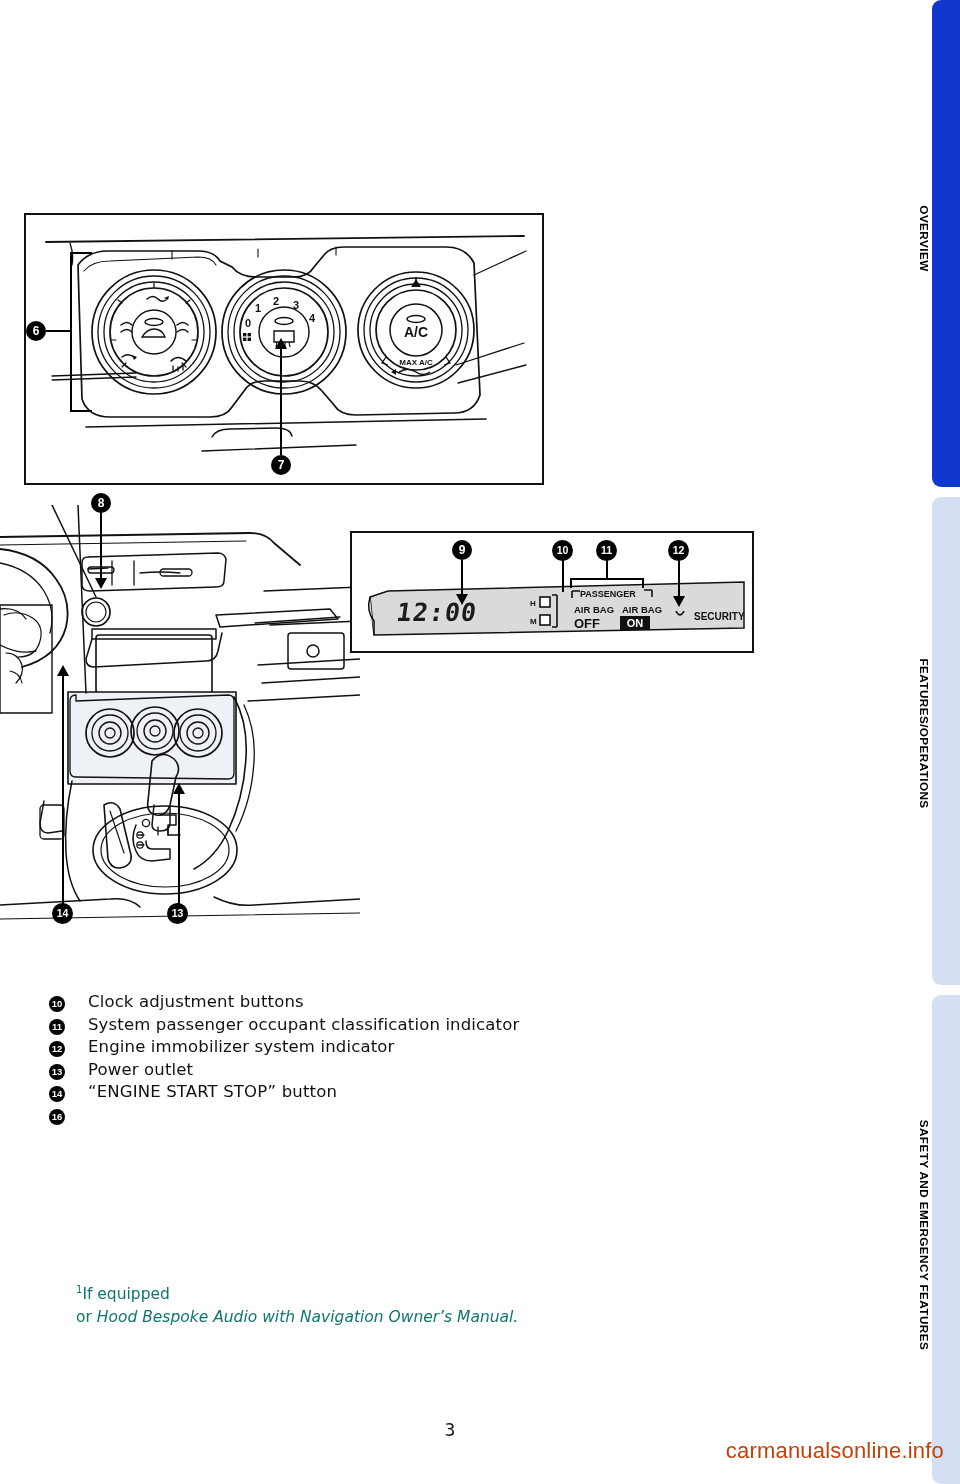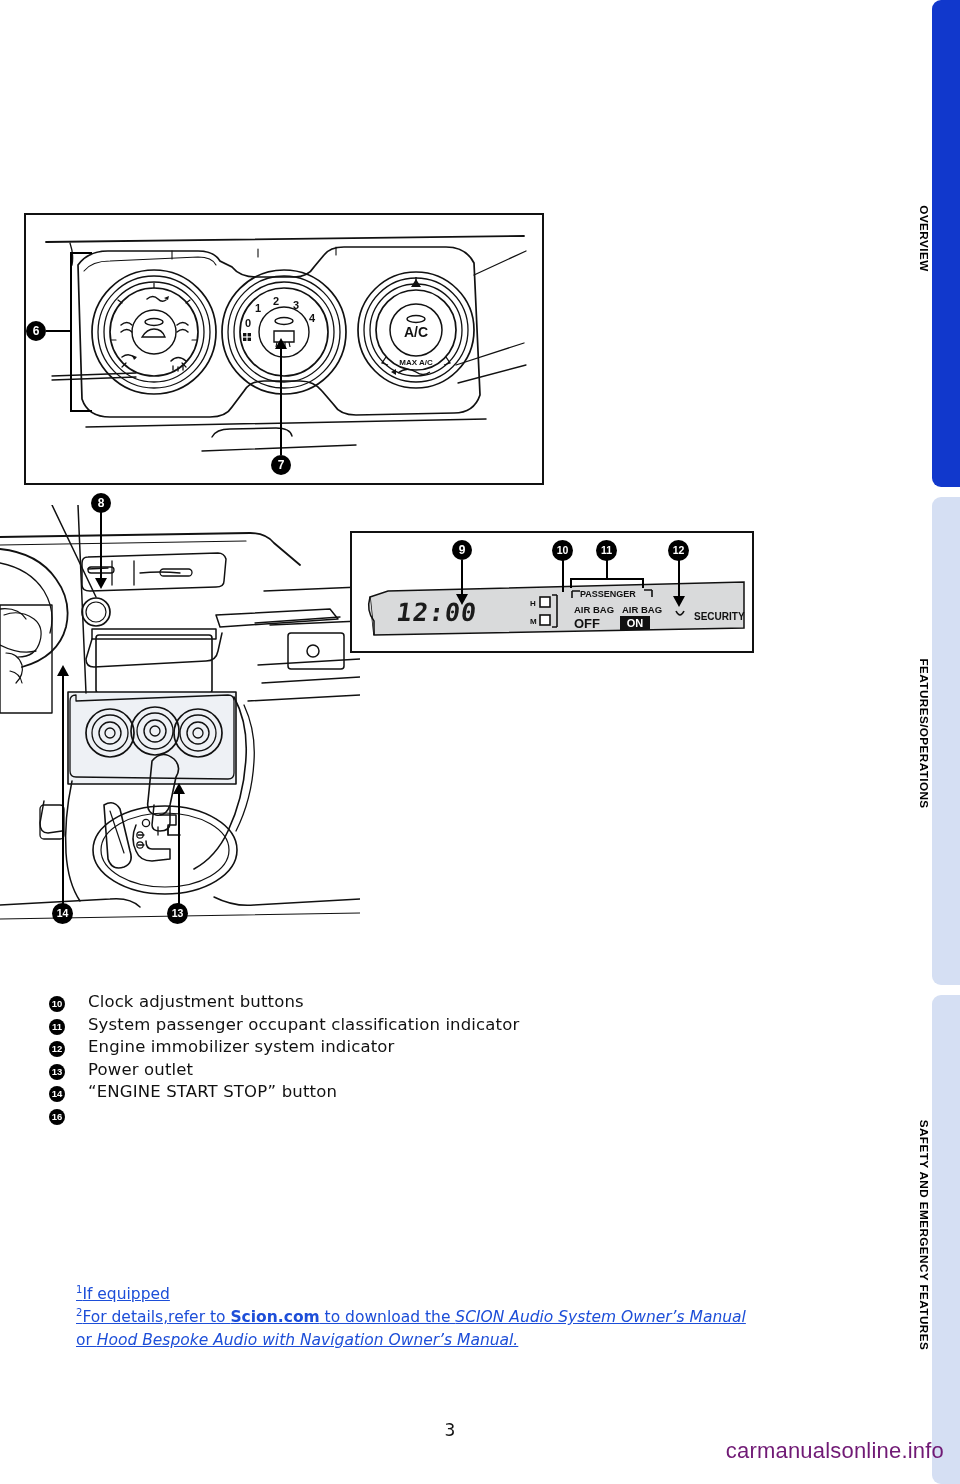--- a/index.html
+++ b/index.html
@@ -89,38 +89,37 @@
     display: flex; align-items: center; justify-content: center;
     font-size: 9.5px; font-weight: 700;
     font-family: "Liberation Sans", sans-serif;
     line-height: 1;
   }
   .list-text { padding-left: 2px; letter-spacing: 0.15px; margin-left: 16px; }
 
   
   .footnotes {
     position: absolute; left: 76px; top: 1283px; width: 810px;
-    font-size: 15.5px; color: #1d4ed8; line-height: 1.42;
+    font-size: 15.5px; color: #0f766e; line-height: 1.42;
     font-family: "DejaVu Sans", sans-serif;
-    text-decoration: underline;
   }
   .fn-line { margin-bottom: 1px; }
   sup { font-size: 10px; vertical-align: super; }
   .b { font-weight: 700; }
   .i { font-style: italic; }
 
   
   .page-no {
     position: absolute; left: 0; right: 60px; top: 1420px;
     text-align: center; font-size: 17px; color: #111;
     font-family: "DejaVu Sans", sans-serif;
   }
   .watermark {
     position: absolute; right: 16px; top: 1438px;
-    font-size: 22px; color: #701a75;
+    font-size: 22px; color: #c2410c;
     font-family: "Liberation Sans", sans-serif;
     letter-spacing: 0.2px;
   }
 
   
   .art { position: absolute; }
 </style>
 </head>
 <body>
 
@@ -415,23 +414,20 @@
         <span class="num-badge">16</span>
       </div>
     </div>
   </div>
 
   <div class="footnotes">
     <div class="fn-line">
       <sup>1</sup><span>If equipped</span>
     </div>
     <div class="fn-line">
-      <sup>2</sup><span>For details,</span><span>refer to </span><span class="b">Scion.com</span><span> to download the </span><span class="i">SCION Audio System Owner’s Manual</span>
-    </div>
-    <div class="fn-line">
       <span>or </span><span class="i">Hood Bespoke Audio with Navigation Owner’s Manual.</span>
     </div>
   </div>
 
   <div class="page-no">3</div>
   <div class="watermark">carmanualsonline.info</div>
 
 </div>
 
 </body></html>

